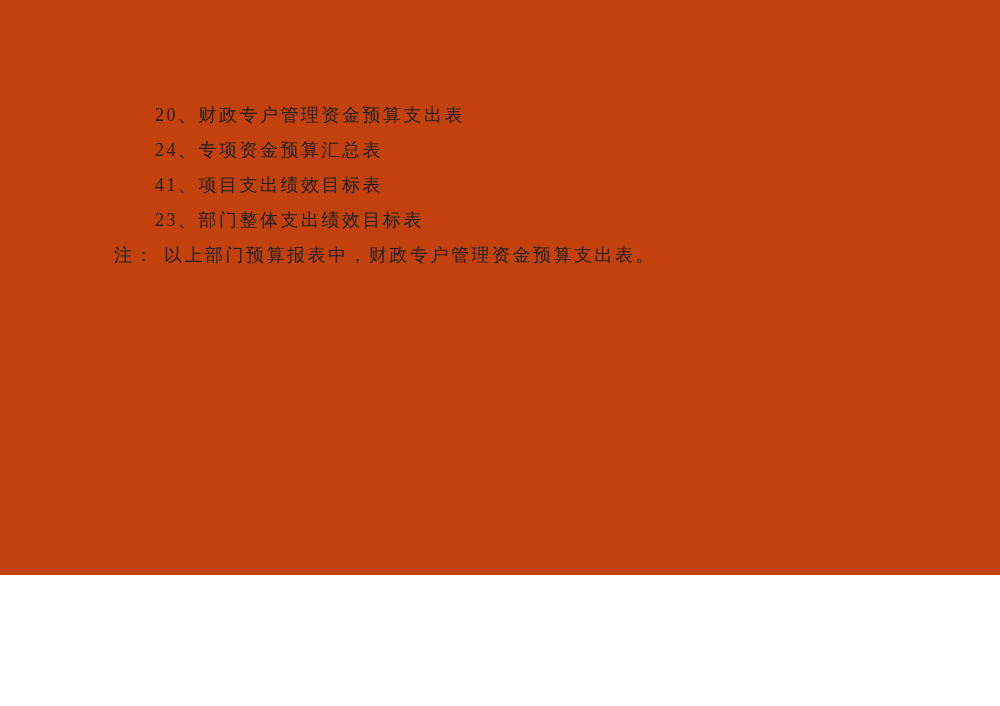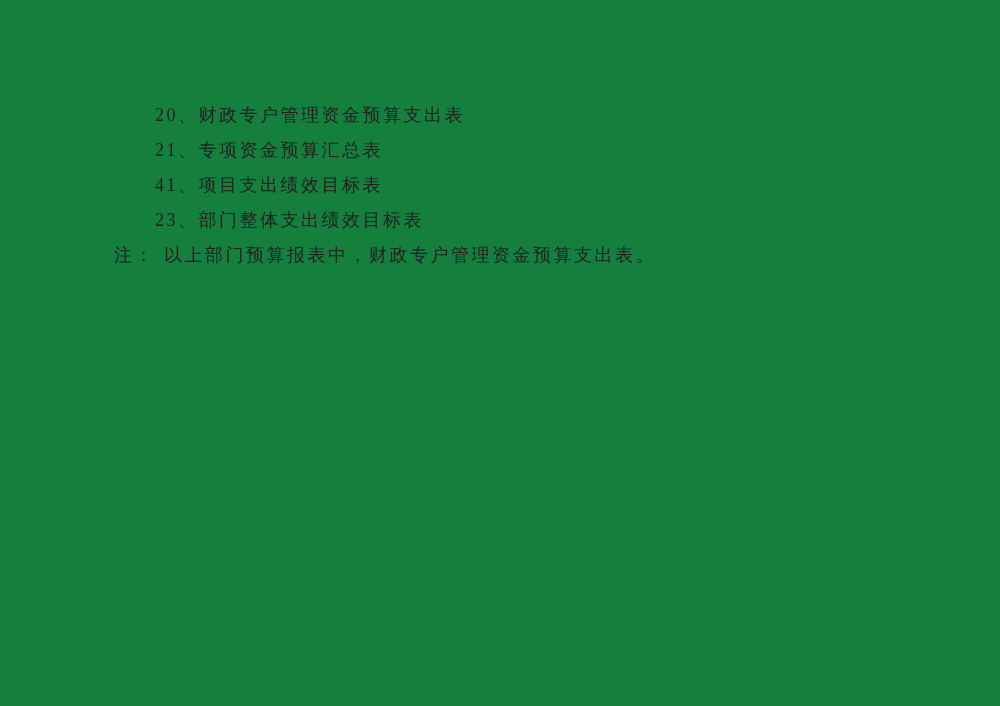--- a/index.html
+++ b/index.html
@@ -3,22 +3,22 @@
 <meta charset="utf-8">
 <style>
   html, body {
     margin: 0;
     padding: 0;
     background: #ffffff;
   }
   .page {
     position: relative;
     width: 1000px;
-    height: 706px;
-    background: #15803d;
+    height: 575px;
+    background: #c2410c;
     overflow: hidden;
     font-family: "Liberation Serif", "DejaVu Serif", serif;
     color: #212121;
   }
   .content {
     position: absolute;
     top: 98px;
     left: 0;
     width: 100%;
   }
@@ -40,21 +40,21 @@
   }
 </style>
 </head>
 <body>
 
 <div class="page">
   <div class="content">
 
     <div class="doc-line list-line">20、财政专户管理资金预算支出表</div>
 
-    <div class="doc-line list-line">21、专项资金预算汇总表</div>
+    <div class="doc-line list-line">24、专项资金预算汇总表</div>
 
     <div class="doc-line list-line">41、项目支出绩效目标表</div>
 
     <div class="doc-line list-line">23、部门整体支出绩效目标表</div>
 
     <div class="doc-line note-line">
       <span class="note-label">注：</span><span>以上部门预算报表中，财政专户管理资金预算支出表。</span>
     </div>
 
   </div>

